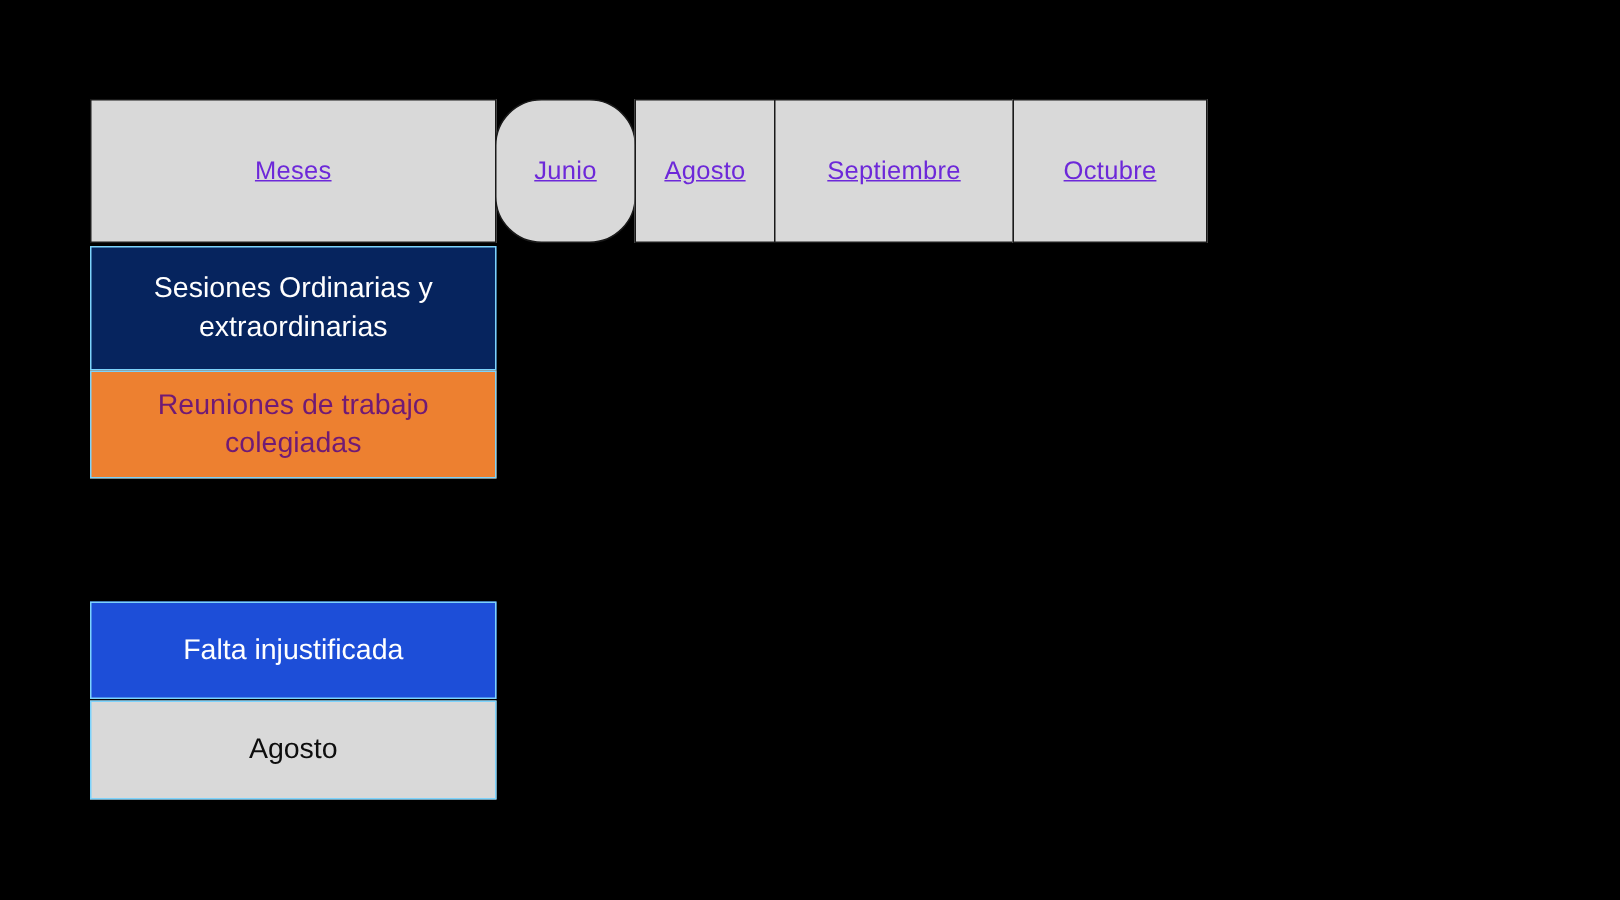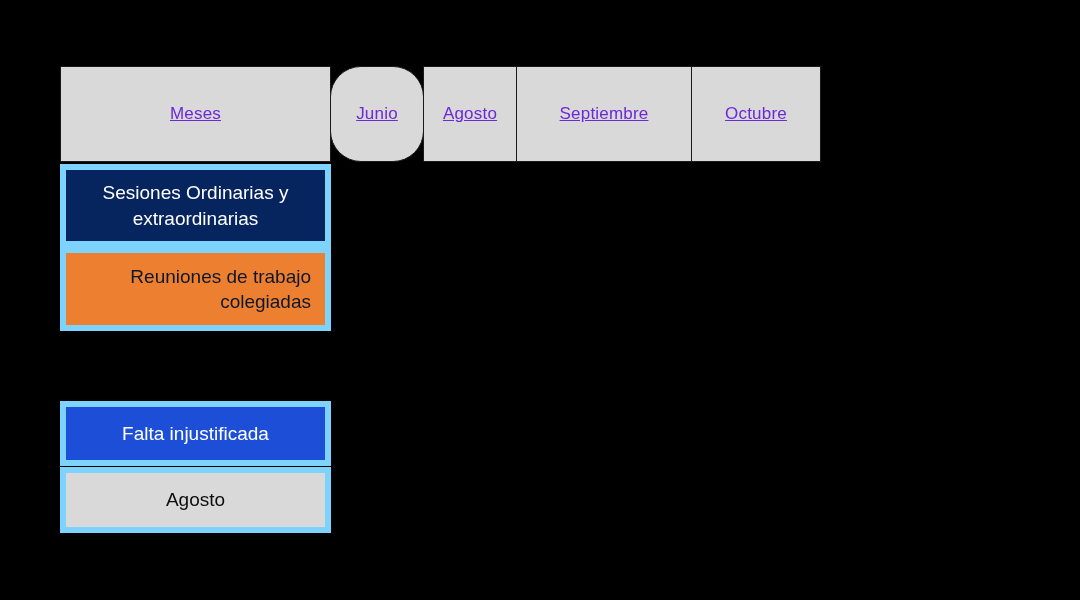--- a/index.html
+++ b/index.html
@@ -46,51 +46,50 @@
     box-sizing: border-box;
     text-decoration: underline;
   }
   .header-cell:first-child { margin-left: 0; }
 
   .col-label   { width: 271px; }
   .col-mayo    { width: 99px; }
   .col-junio   { width: 94px; border-radius: 31px; }
   .col-julio   { width: 88px; }
   .col-agosto  { width: 94px; }
-  .col-septiembre { width: 176px; text-align: right; }
+  .col-septiembre { width: 160px; text-align: right; }
   .col-octubre { width: 130px; }
 
   
   .label-block {
     position: absolute;
     left: 60px;
     width: 271px;
     box-sizing: border-box;
-    border: 6px solid #7dd3fc;
+    border: 1px solid #7dd3fc;
     display: flex;
     align-items: center;
     justify-content: center;
     text-align: center;
     font-size: 19px;
     line-height: 1.32;
     padding: 0 14px;
   }
 
   .block-sesiones {
     top: 164px;
     height: 83px;
     background: #06245e;
     color: #ffffff;
   }
   .block-reuniones {
     top: 247px;
-    height: 84px;
+    height: 72px;
     background: #ed8030;
-    color: #0f172a;
-    text-align: right;
+    color: #701a75;
   }
   .block-falta {
     top: 401px;
     height: 65px;
     background: #1d4ed8;
     color: #ffffff;
   }
   .block-totales {
     top: 467px;
     height: 66px;

